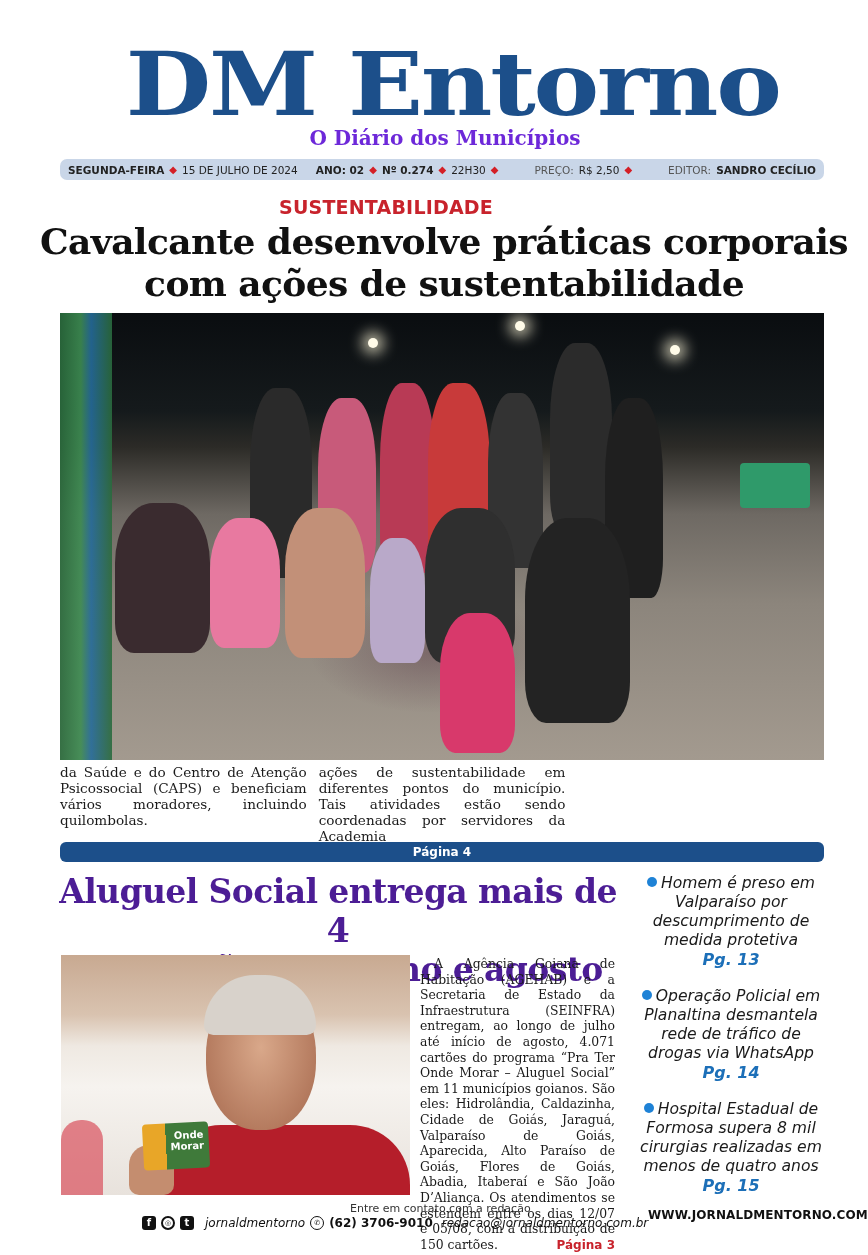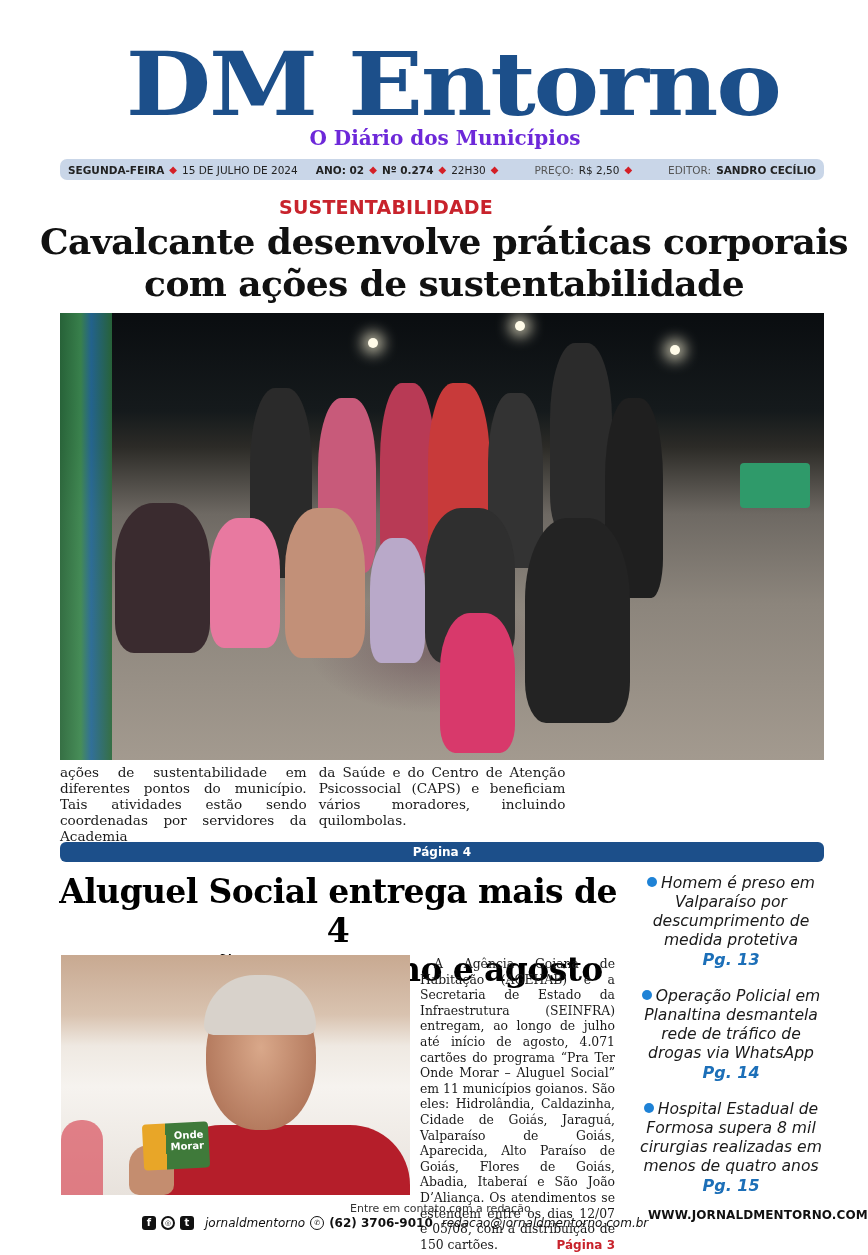--- a/index.html
+++ b/index.html
@@ -29,21 +29,21 @@
   .photo1 .person { position: absolute; border-radius: 40% 40% 20% 20%; }
   .photo1 .pole-l { position: absolute; left: 0; top: 0; width: 52px; height: 447px; background: linear-gradient(90deg, #2a6b3c, #3d8c52 40%, #256b9a 60%, #2a6b3c); opacity: 0.9; }
 
   .body-cols { position: absolute; left: 60px; top: 764px; width: 764px; display: grid; grid-template-columns: 1fr 1fr 1fr; column-gap: 12px; font-family: "DejaVu Serif", serif; font-size: 13.6px; line-height: 16px; text-align: justify; color: #1a1a1a; }
   .body-cols p { margin: 0; hyphens: auto; }
   .indent { text-indent: 14px; }
 
   .pagebar { position: absolute; left: 60px; top: 842px; width: 764px; height: 20px; background: #1c4f8a; border-radius: 6px; color: #fff; font-family: "DejaVu Sans", sans-serif; font-weight: bold; font-size: 12px; text-align: center; line-height: 20px; }
 
   
-  .headline2 { position: absolute; left: 58px; width: 560px; top: 872px; text-align: center; font-family: "DejaVu Serif", serif; font-weight: bold; font-size: 33px; line-height: 39px; letter-spacing: -0.6px; color: #000000; }
+  .headline2 { position: absolute; left: 58px; width: 560px; top: 872px; text-align: center; font-family: "DejaVu Serif", serif; font-weight: bold; font-size: 33px; line-height: 39px; letter-spacing: -0.6px; color: #4c1d95; }
   .photo2 { position: absolute; left: 61px; top: 955px; width: 349px; height: 240px; overflow: hidden;
     background: linear-gradient(180deg, #c8a991 0%, #d9c3b0 25%, #efe9e2 38%, #f6f3ef 55%, #e8e2dc 100%); }
   .photo2 .face { position: absolute; left: 145px; top: 25px; width: 110px; height: 150px; border-radius: 50% 50% 45% 45%; background: radial-gradient(ellipse at 50% 45%, #d9a88a, #b57b5f 70%, #9c6a52); }
   .photo2 .hair { position: absolute; left: 143px; top: 20px; width: 112px; height: 60px; border-radius: 55px 55px 10px 10px; background: #d8d2cb; }
   .photo2 .shirt { position: absolute; left: 100px; top: 170px; width: 249px; height: 80px; background: #b51e2a; border-radius: 60px 60px 0 0; }
   .photo2 .card { position: absolute; left: 82px; top: 168px; width: 66px; height: 46px; background: linear-gradient(90deg, #e8a628 0 35%, #3f7a3a 35%); border-radius: 4px; color: #fff; font-family: "DejaVu Sans", sans-serif; font-weight: bold; font-size: 10px; line-height: 11px; text-align: right; padding: 7px 5px 0 0; box-sizing: border-box; transform: rotate(-3deg); }
   .photo2 .hand { position: absolute; left: 68px; top: 190px; width: 45px; height: 50px; background: #c48d6f; border-radius: 20px 20px 10px 10px; }
   .photo2 .bg-person { position: absolute; left: 0; top: 165px; width: 42px; height: 80px; background: #d9505c; border-radius: 20px 20px 0 0; opacity: 0.7; }
 
   .body2 { position: absolute; left: 420px; top: 956px; width: 195px; font-family: "DejaVu Serif", serif; font-size: 12.4px; line-height: 15.6px; text-align: justify; color: #1a1a1a; }
@@ -118,22 +118,22 @@
   <div class="person" style="left:150px;top:205px;width:70px;height:130px;background:#e879a0;"></div>
   <div class="person" style="left:225px;top:195px;width:80px;height:150px;background:#c29078;"></div>
   <div class="person" style="left:310px;top:225px;width:55px;height:125px;background:#b9a9c9;"></div>
   <div class="person" style="left:365px;top:195px;width:90px;height:155px;background:#2f2f2f;"></div>
   <div class="person" style="left:465px;top:205px;width:105px;height:205px;background:#232323;"></div>
   <div class="person" style="left:380px;top:300px;width:75px;height:140px;background:#d8396b;"></div>
   <div class="person" style="left:680px;top:150px;width:70px;height:45px;background:#2f9a6a;border-radius:4px;"></div>
 </div>
 
 <div class="body-cols">
+  <p>da Saúde e do Centro de Atenção Psicossocial (CAPS) e beneficiam vários moradores, incluindo quilombolas.</p>
   <p>ações de sustentabilidade em diferentes pontos do município. Tais atividades estão sendo coordenadas por servidores da Academia</p>
-  <p>da Saúde e do Centro de Atenção Psicossocial (CAPS) e beneficiam vários moradores, incluindo quilombolas.</p>
 </div>
 
 <div class="pagebar">Página 4</div>
 
 <h2 class="headline2" style="margin:0;">
   <span>Aluguel Social entrega mais de 4</span><br>
   <span>mil cartões em julho e agosto</span>
 </h2>
 
 <div class="photo2" title="Senhora idosa segurando cartão Pra Ter Onde Morar">

